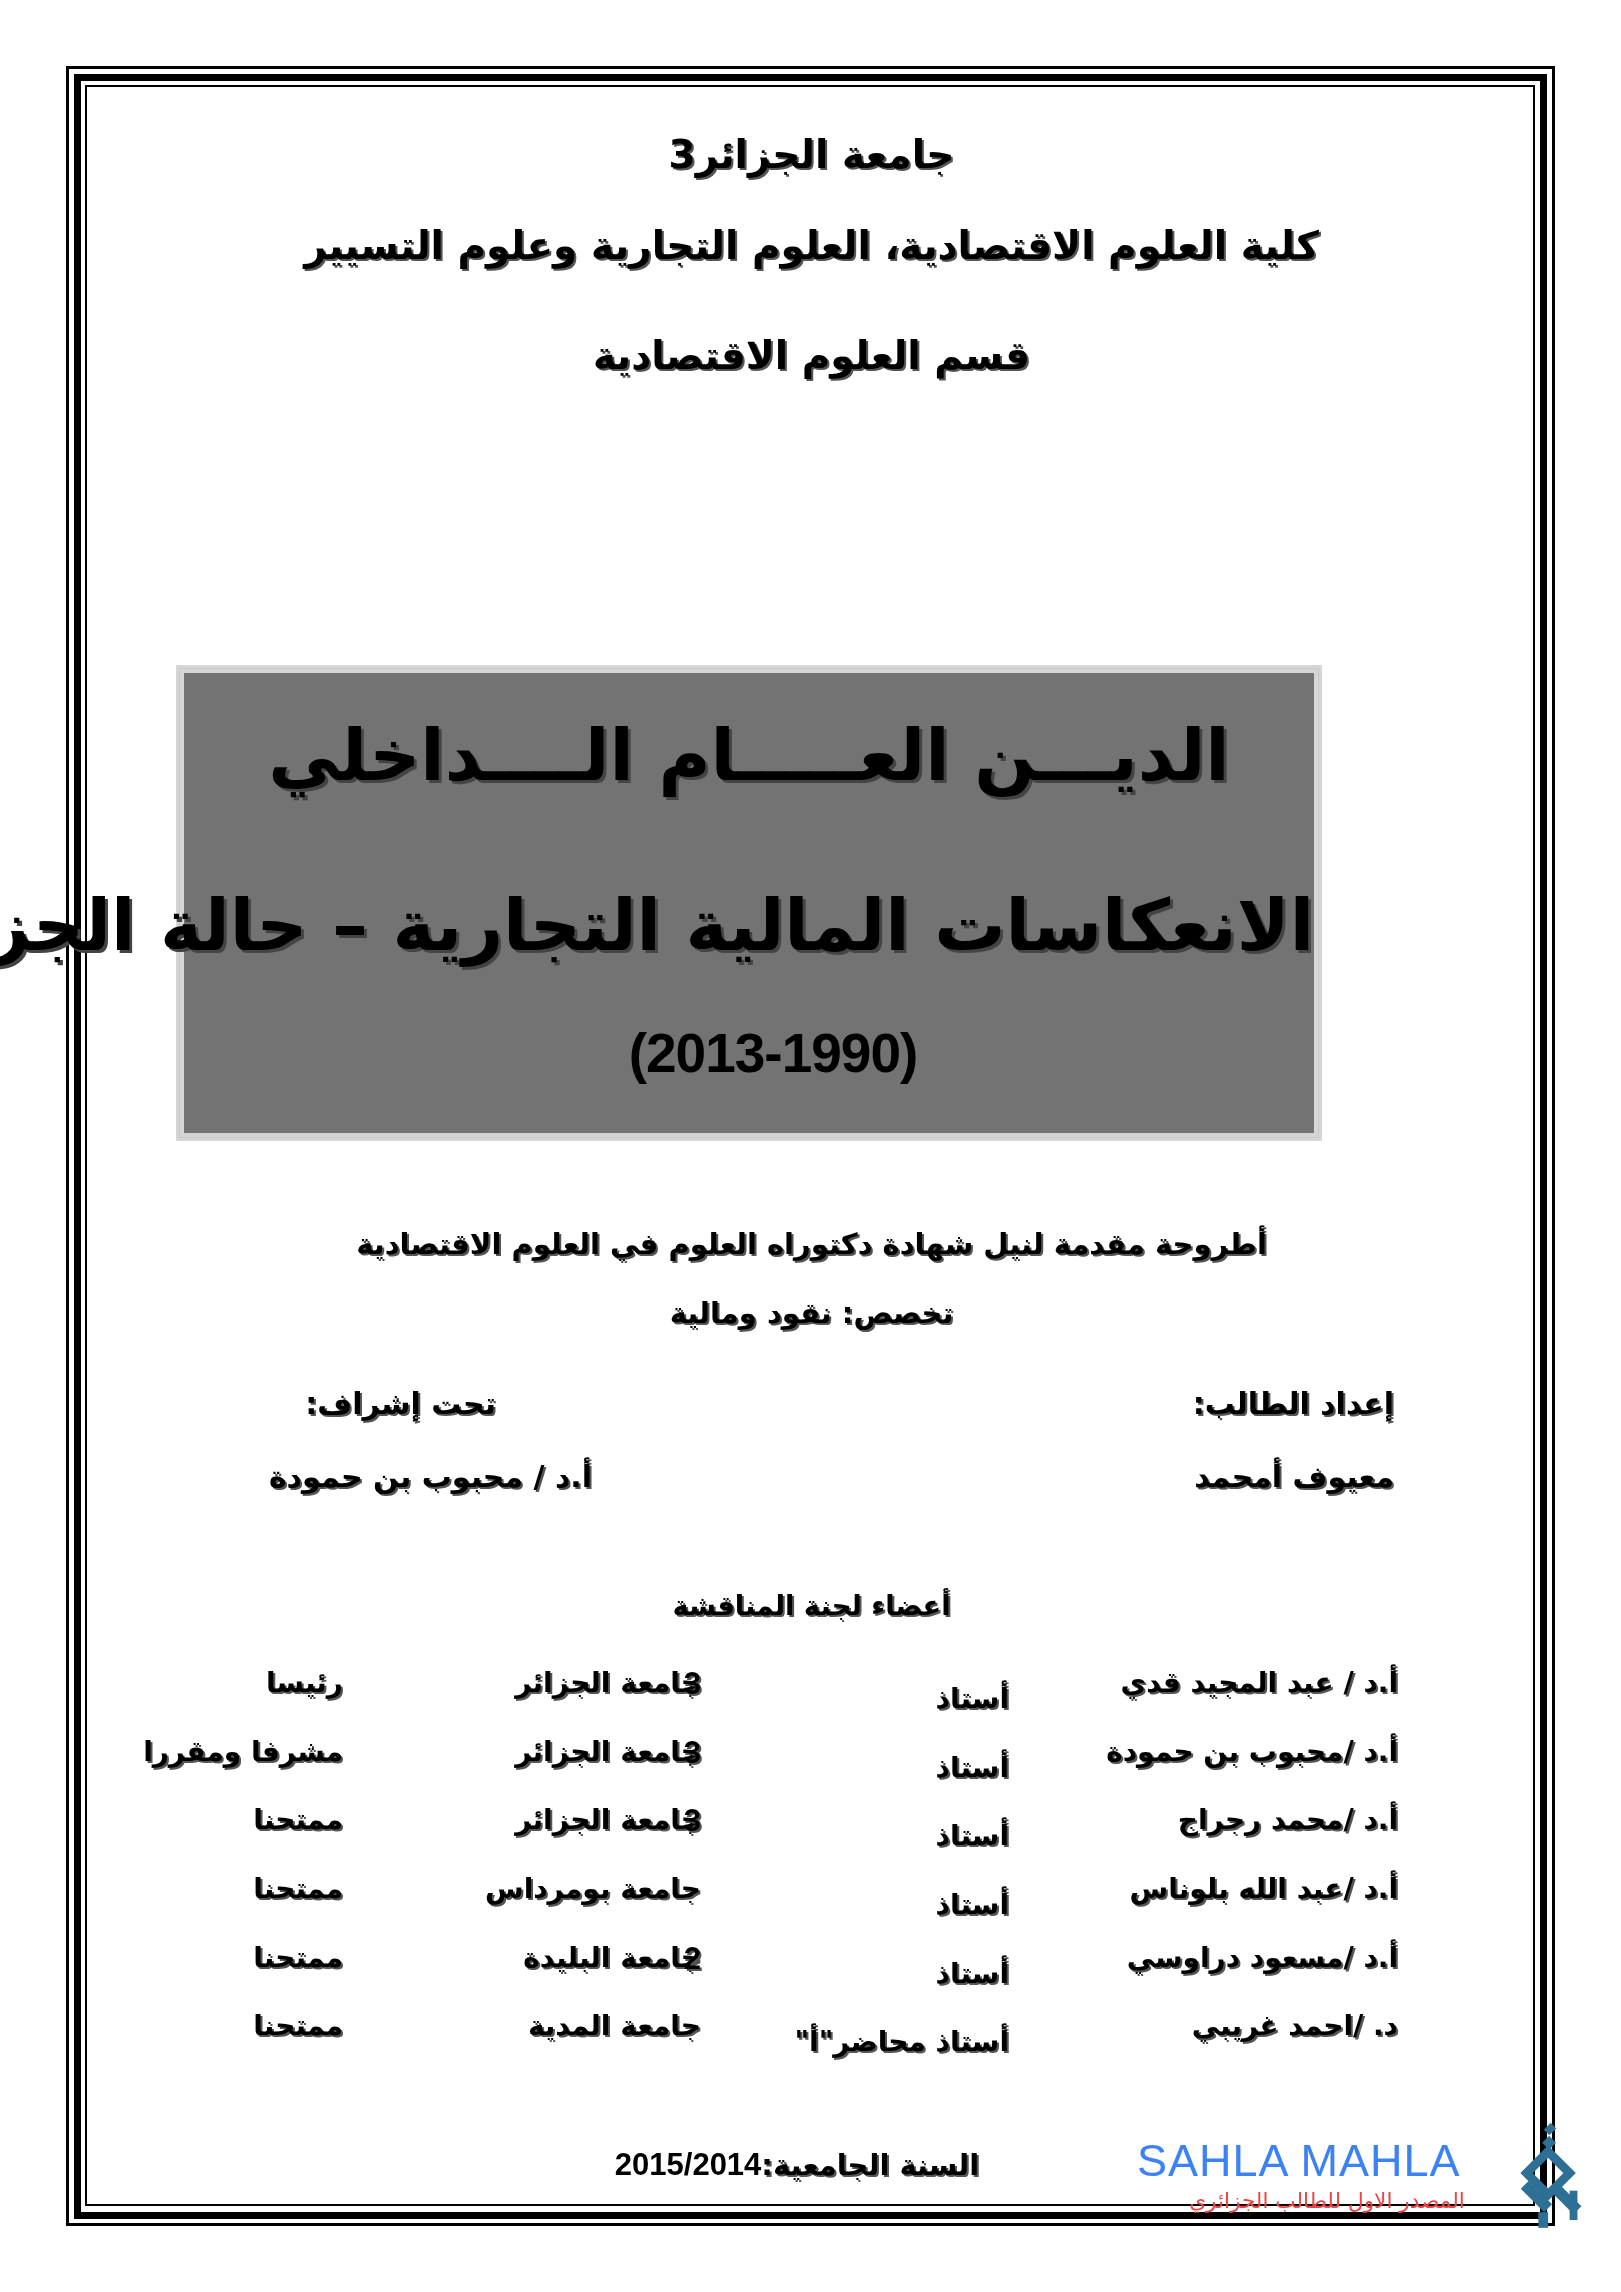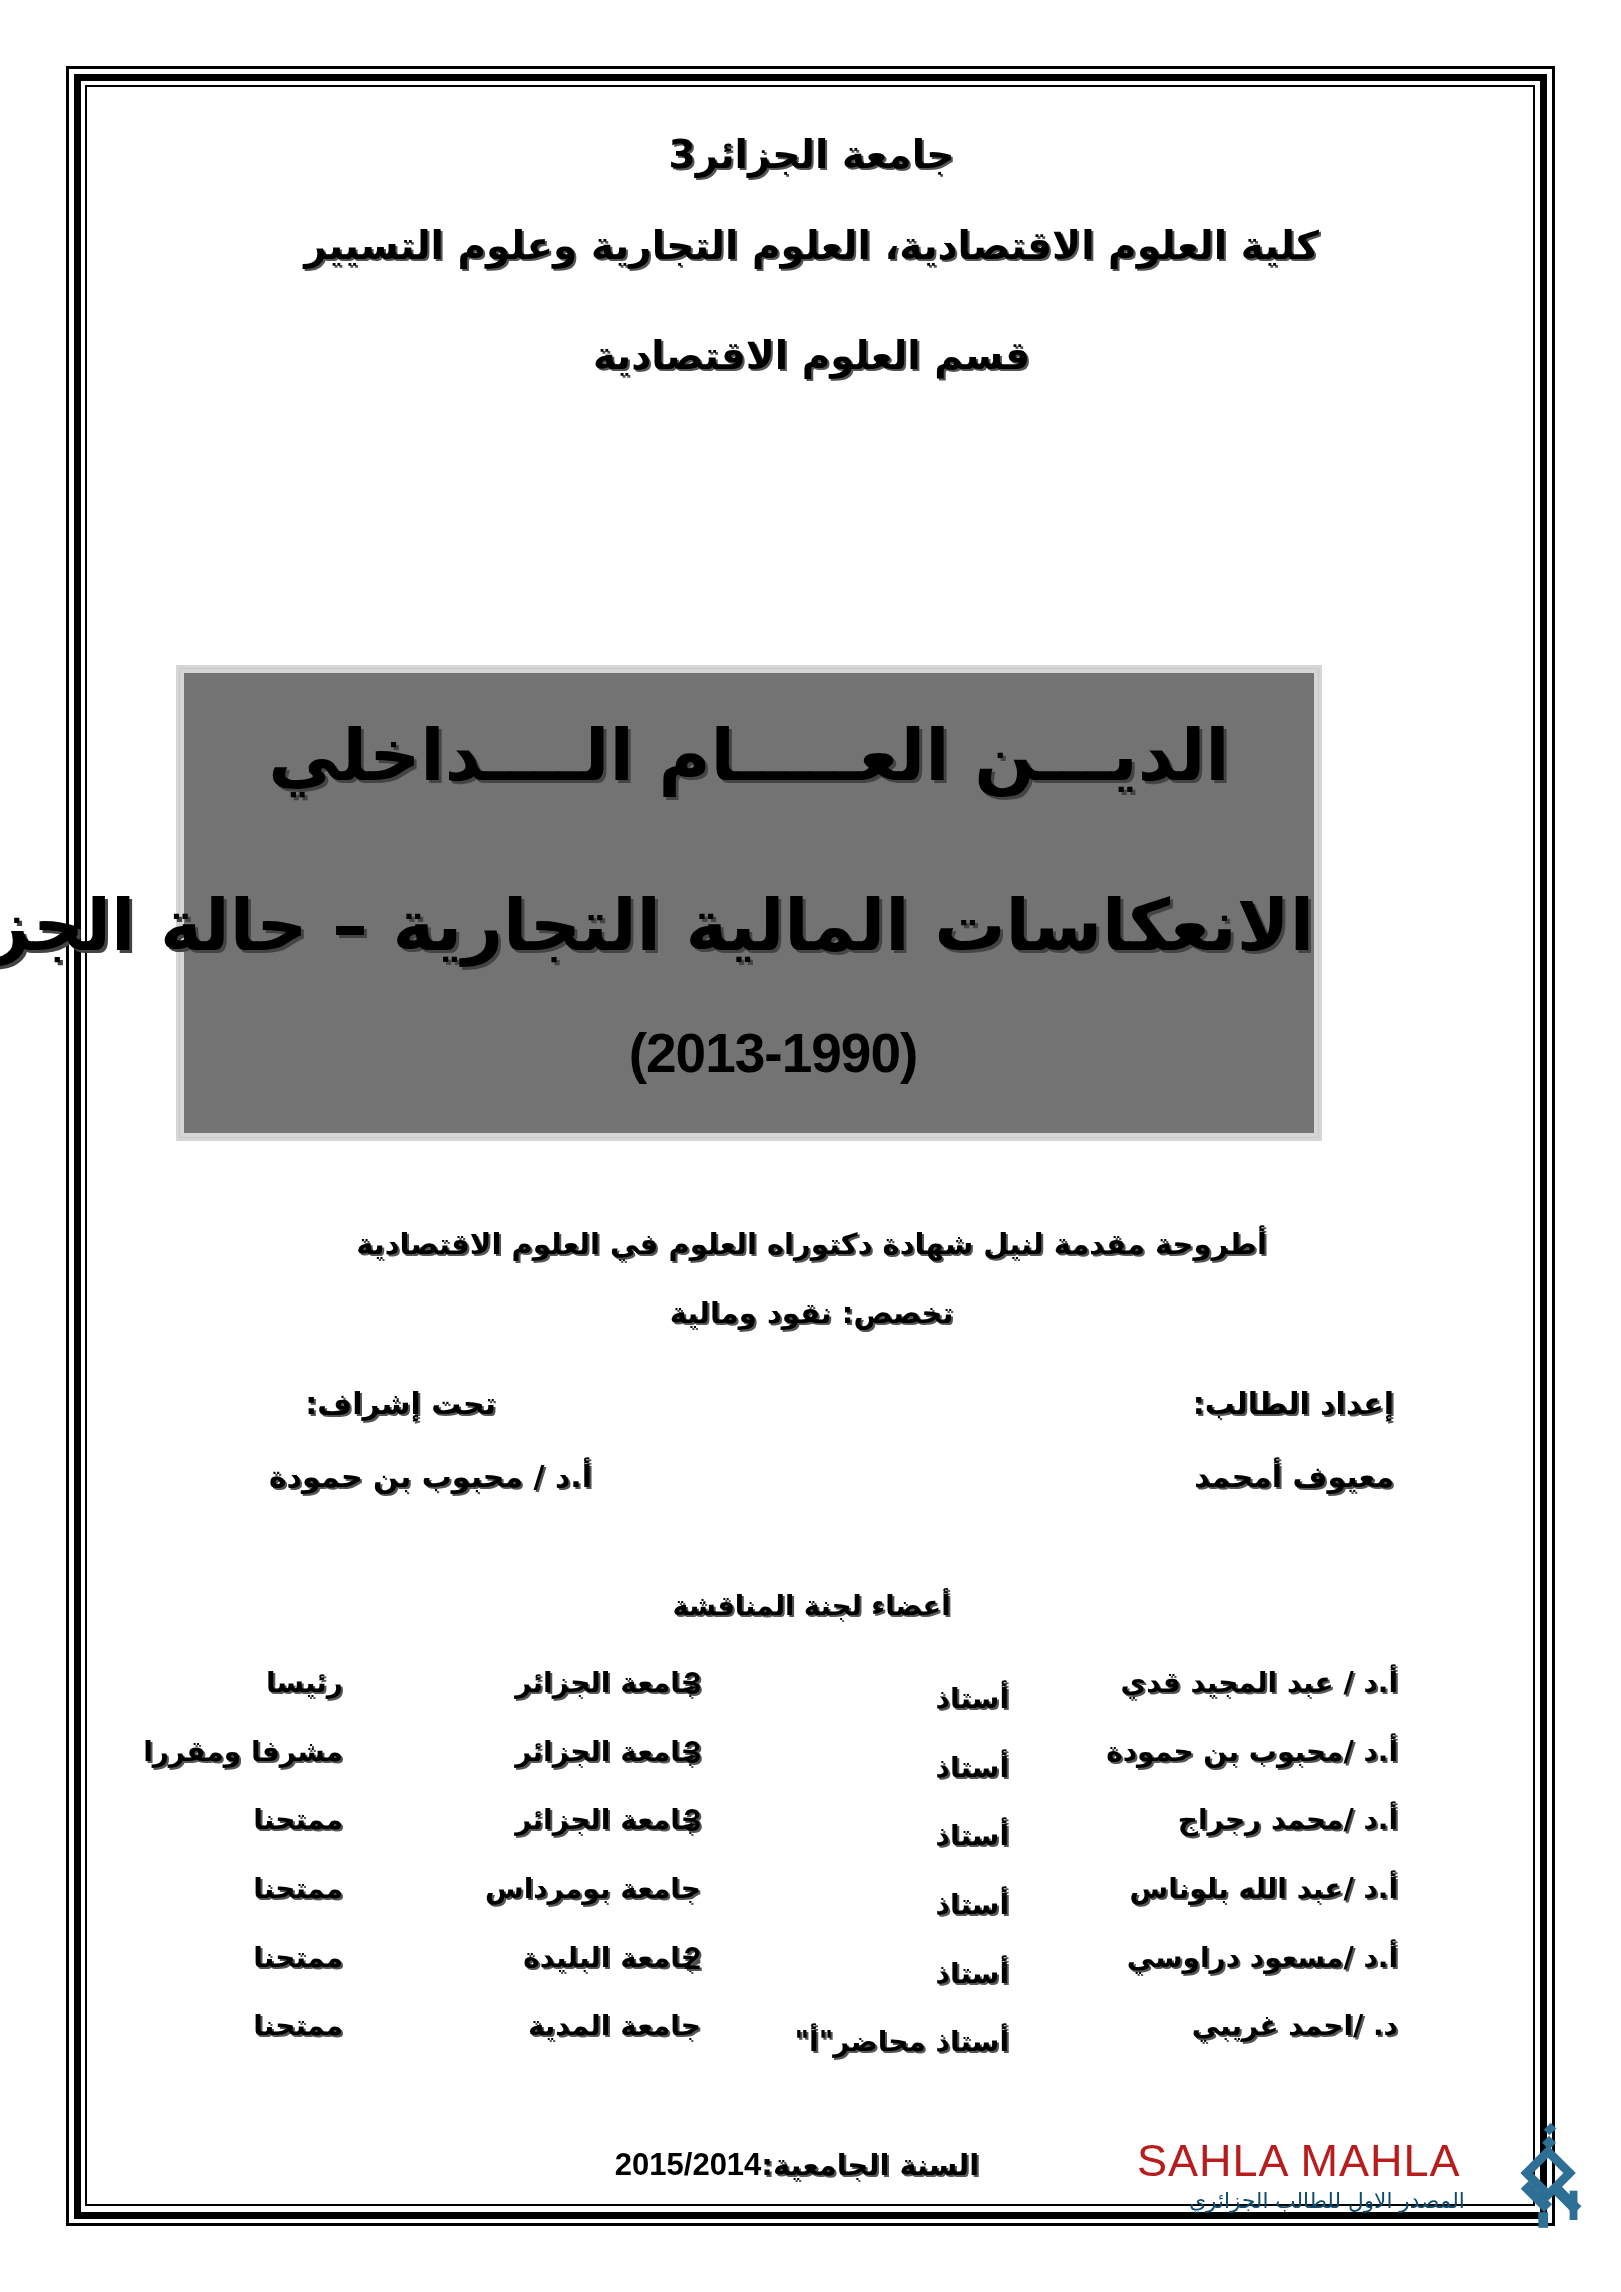--- a/index.html
+++ b/index.html
@@ -135,31 +135,31 @@
     }
     .year .ylabel { text-shadow: 2px 2px 0 #555; }
     .year .yval { font-family: "Liberation Sans", sans-serif; font-size: 31px; }
 
     
     .wm-text {
       position: absolute;
       left: 1137px; top: 2135px;
       font-family: "Liberation Sans", sans-serif;
       font-size: 45px;
-      color: #b91c1c;
+      color: #3b82f6;
       letter-spacing: 1px;
       direction: ltr;
       white-space: nowrap;
     }
     .wm-sub {
       position: absolute;
       left: 1142px; top: 2188px;
       width: 370px;
       font-size: 21.6px;
-      color: #0c4a6e;
+      color: #ef4444;
       text-align: center;
       white-space: nowrap;
     }
     .wm-logo {
       position: absolute;
       left: 1509px; top: 2122px;
       width: 88px; height: 108px;
     }
   </style>
 </head>

